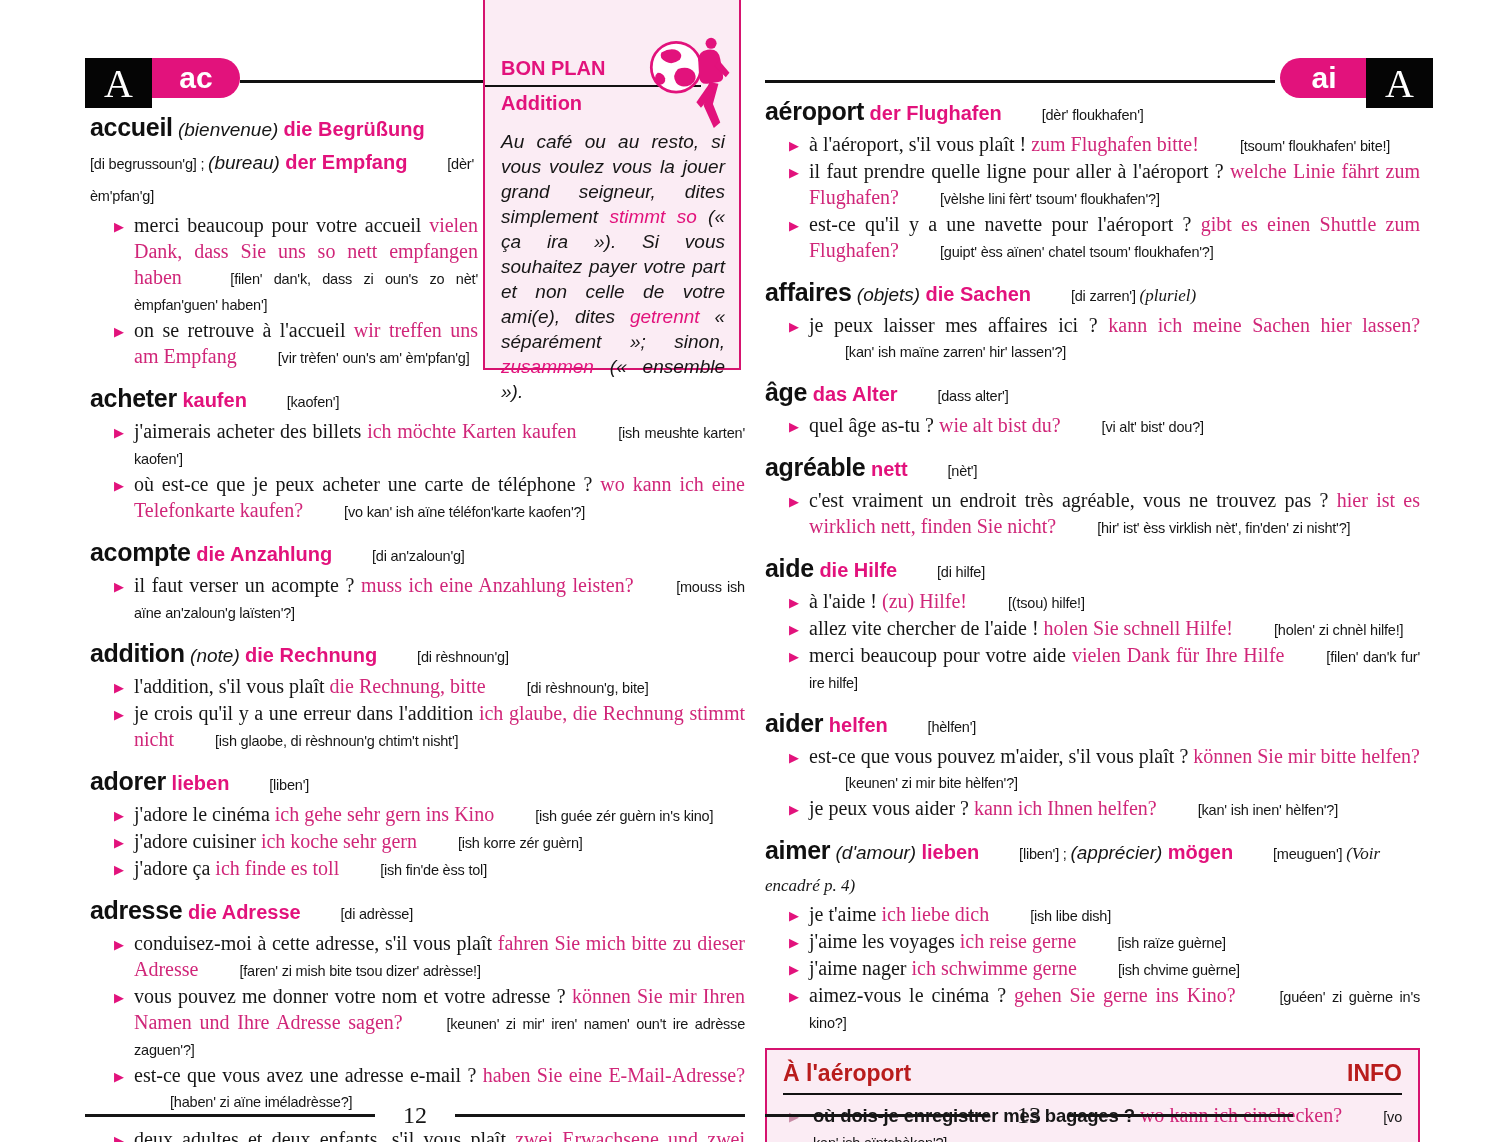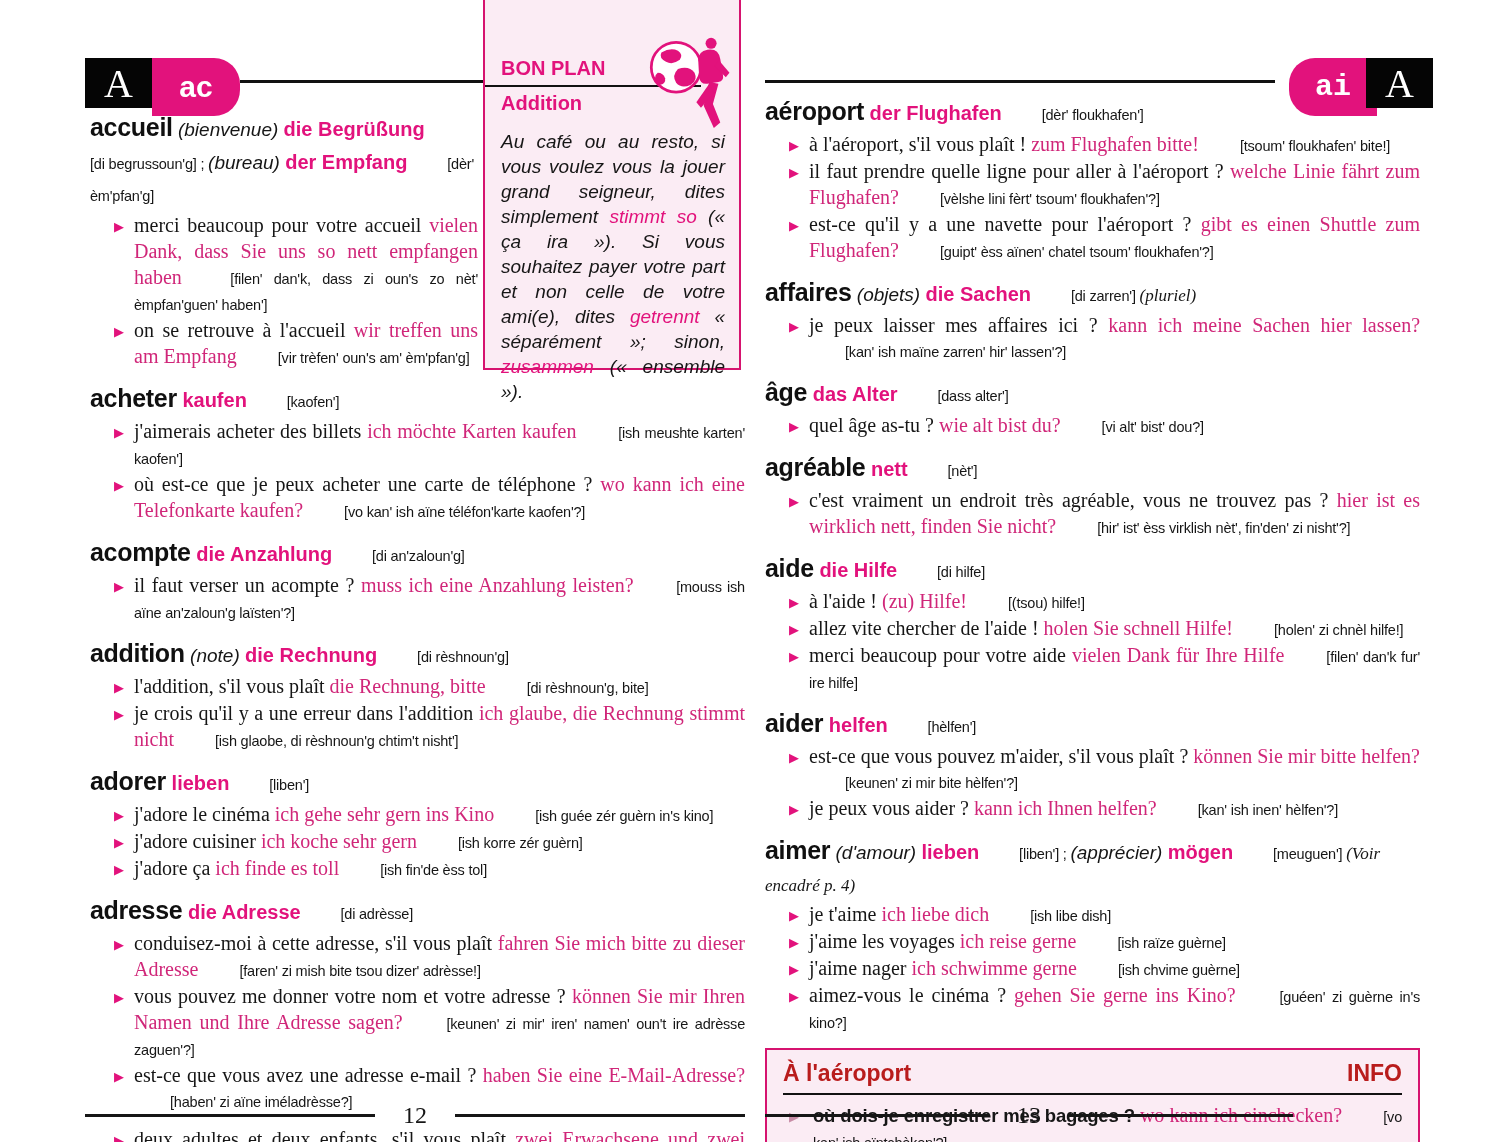--- a/index.html
+++ b/index.html
@@ -8,28 +8,28 @@
     font-family:"Liberation Sans",sans-serif;color:#161616;overflow:hidden;
   }
   .page{position:absolute;top:0;height:1142px;}
   #page-left{left:85px;width:660px;}
   #page-right{left:765px;width:673px;}
 
   
   .hdr-black{position:absolute;top:58px;width:67px;height:50px;background:#050505;
     color:#fff;font-family:"Liberation Serif",serif;font-size:40px;
     display:flex;align-items:center;justify-content:center;}
-  .hdr-tab{position:absolute;top:58px;width:88px;height:58px;background:#e2127c;
+  .hdr-tab{position:absolute;top:58px;width:88px;height:40px;background:#e2127c;
     color:#fff;font-weight:bold;font-size:30px;display:flex;align-items:center;justify-content:center;}
   .hdr-rule{position:absolute;top:80px;height:3px;background:#111;}
   #page-left .hdr-black{left:0;}
   #page-left .hdr-tab{left:67px;border-radius:0 26px 26px 0;}
   #page-left .hdr-rule{left:155px;width:245px;}
   #page-right .hdr-black{right:5px;}
-  #page-right .hdr-tab{right:61px;border-radius:26px 0 0 26px;font-family:Liberation Mono, monospace;}
+  #page-right .hdr-tab{right:70px;border-radius:26px 0 0 26px;}
   #page-right .hdr-rule{left:0;width:510px;}
 
   
   .entries{position:absolute;}
   #page-left .entries{top:112px;left:5px;width:655px;}
   #page-right .entries{top:96px;left:0;width:655px;}
   .entry{margin-top:12px;}
   .entry:first-child{margin-top:0;}
   .entry-title{line-height:31px;margin-bottom:1px;text-align:left;}
   .entry-narrow{width:388px;}

